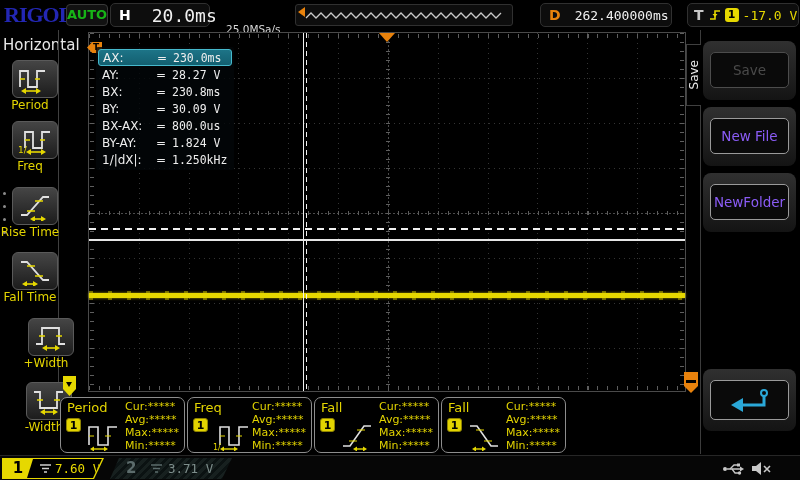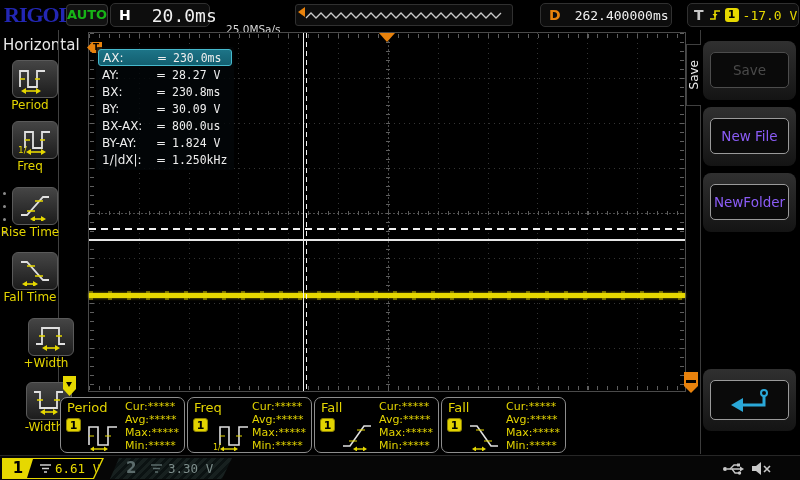--- a/index.html
+++ b/index.html
@@ -371,29 +371,29 @@
     </div>
   </div>
 
   <div class="abs botbar">
     <div class="abs ch1-shape">
       <div class="ch1-in">
         <div class="ch1-num">1</div>
         <svg class="abs" style="left:36px;top:4px;" width="13" height="11" viewBox="0 0 13 11">
           <path d="M1,2 H12 M3,5.5 H10 M5,9 H8" stroke="#cfcfcf" stroke-width="1.4"></path>
         </svg>
-        <span class="abs chan-val" style="left:52px;top:2px;color:#e6d800;">6.61 V</span>
+        <span class="abs chan-val" style="left:52px;top:2px;color:#e6d800;">7.60 V</span>
       </div>
     </div>
     <div class="abs ch2-shape">
       <span class="abs" style="left:16px;top:1px;font-weight:bold;font-size:15px;color:#5c6c6c;">2</span>
       <svg class="abs" style="left:40px;top:5px;" width="13" height="11" viewBox="0 0 13 11">
         <path d="M1,2 H12 M3,5.5 H10 M5,9 H8" stroke="#5c6c6c" stroke-width="1.4"></path>
       </svg>
-      <span class="abs chan-val" style="left:58px;top:3px;color:#7e8e8c;">3.30 V</span>
+      <span class="abs chan-val" style="left:58px;top:3px;color:#7e8e8c;">3.71 V</span>
     </div>
 
     <svg class="abs" style="left:722px;top:6px;" width="22" height="14" viewBox="0 0 22 14">
       <circle cx="3" cy="7" r="2" fill="#c8c8c8"></circle>
       <path d="M5,7 H18" stroke="#c8c8c8" stroke-width="1.5"></path>
       <path d="M8,7 L12,3 H15" fill="none" stroke="#c8c8c8" stroke-width="1.3"></path>
       <rect x="15" y="1.5" width="3" height="3" fill="#c8c8c8"></rect>
       <path d="M10,7 L13,11 H16" fill="none" stroke="#c8c8c8" stroke-width="1.3"></path>
       <circle cx="17.5" cy="11" r="1.7" fill="#c8c8c8"></circle>
       <path d="M18,4.5 l4,2.5 l-4,2.5 z" fill="#c8c8c8"></path>

